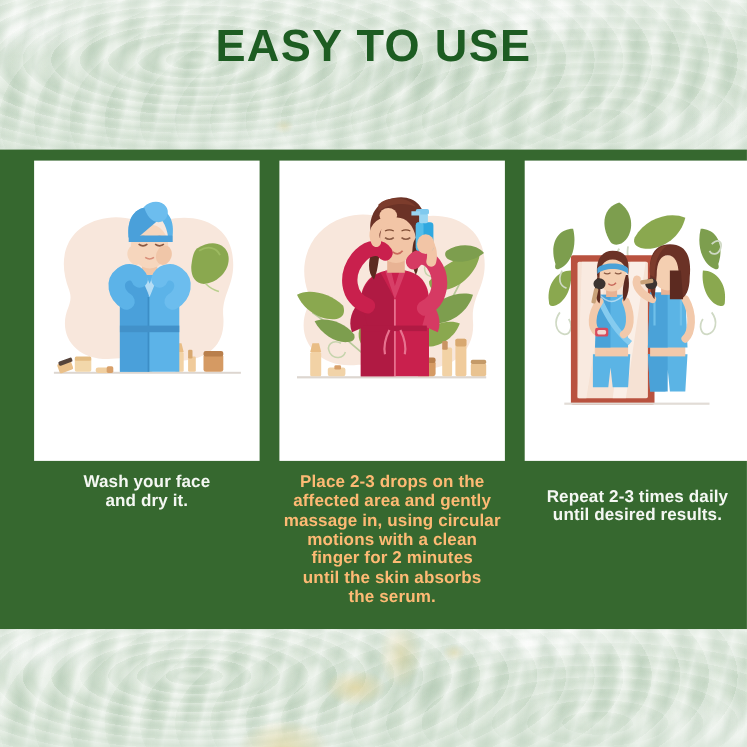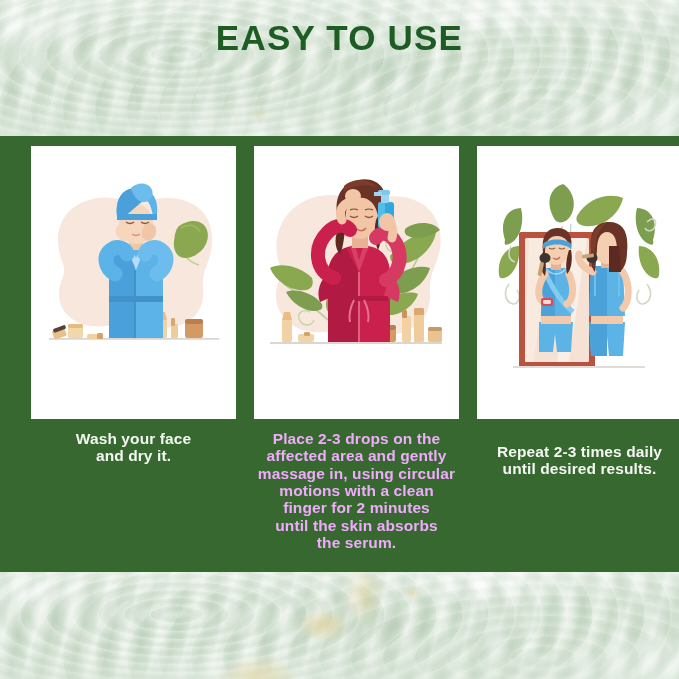--- a/index.html
+++ b/index.html
@@ -99,21 +99,21 @@
     background: linear-gradient(180deg, rgba(255,255,255,.35) 0%, rgba(255,255,255,0) 28%, rgba(255,255,255,0) 72%, rgba(220,232,220,.4) 100%);
   }
 
   
   .title {
     position: absolute;
     top: 18px;
     left: 0;
     width: 679px;
     text-align: center;
-    font-size: 35px;
+    font-size: 41px;
     font-weight: bold;
     letter-spacing: 1.2px;
     color: #1d5c22;
     font-family: "Liberation Sans", sans-serif;
   }
 
   
   .green-band {
     position: absolute;
     left: 0;
@@ -351,21 +351,21 @@
             <g>
               <rect x="124" y="56" width="16" height="26" rx="3" fill="#2fa8e0"></rect>
               <rect x="124" y="56" width="7" height="26" rx="3" fill="#54bde9"></rect>
               <rect x="127" y="48" width="8" height="9" rx="1.6" fill="#9ad6f2"></rect>
               <rect x="124" y="44" width="12" height="5" rx="1.6" fill="#7fc9ee"></rect>
               <path d="M120 46 L128 46 L128 50 L120 50 Z" fill="#9ad6f2"></path>
             </g>
             <ellipse cx="133" cy="76" rx="8" ry="9" fill="#f2c5a6"></ellipse>
           </svg>
         </div>
-        <div class="caption wide" style="color: #f0abfc;">Place 2-3 drops on the<br>affected area and gently<br>massage in, using circular<br>motions with a clean<br>finger for 2 minutes<br>until the skin absorbs<br>the serum.</div>
+        <div class="caption wide" style="color: #fdba74;">Place 2-3 drops on the<br>affected area and gently<br>massage in, using circular<br>motions with a clean<br>finger for 2 minutes<br>until the skin absorbs<br>the serum.</div>
       </div>
 
       <div class="step">
         <div class="card">
           <svg class="art" viewBox="0 0 205 273">
 
             <g>
               <path d="M78 74 C68 58 72 42 86 38 C98 46 100 62 92 72 C88 77 81 78 78 74 Z" fill="#7d9e4e"></path>
               <path d="M100 70 C110 52 132 46 146 52 C142 70 124 82 108 80 C101 79 98 75 100 70 Z" fill="#8aa84f"></path>
               <path d="M94 78 C92 88 96 96 102 98" stroke="#cfd9c4" stroke-width="1.6" fill="none"></path>

